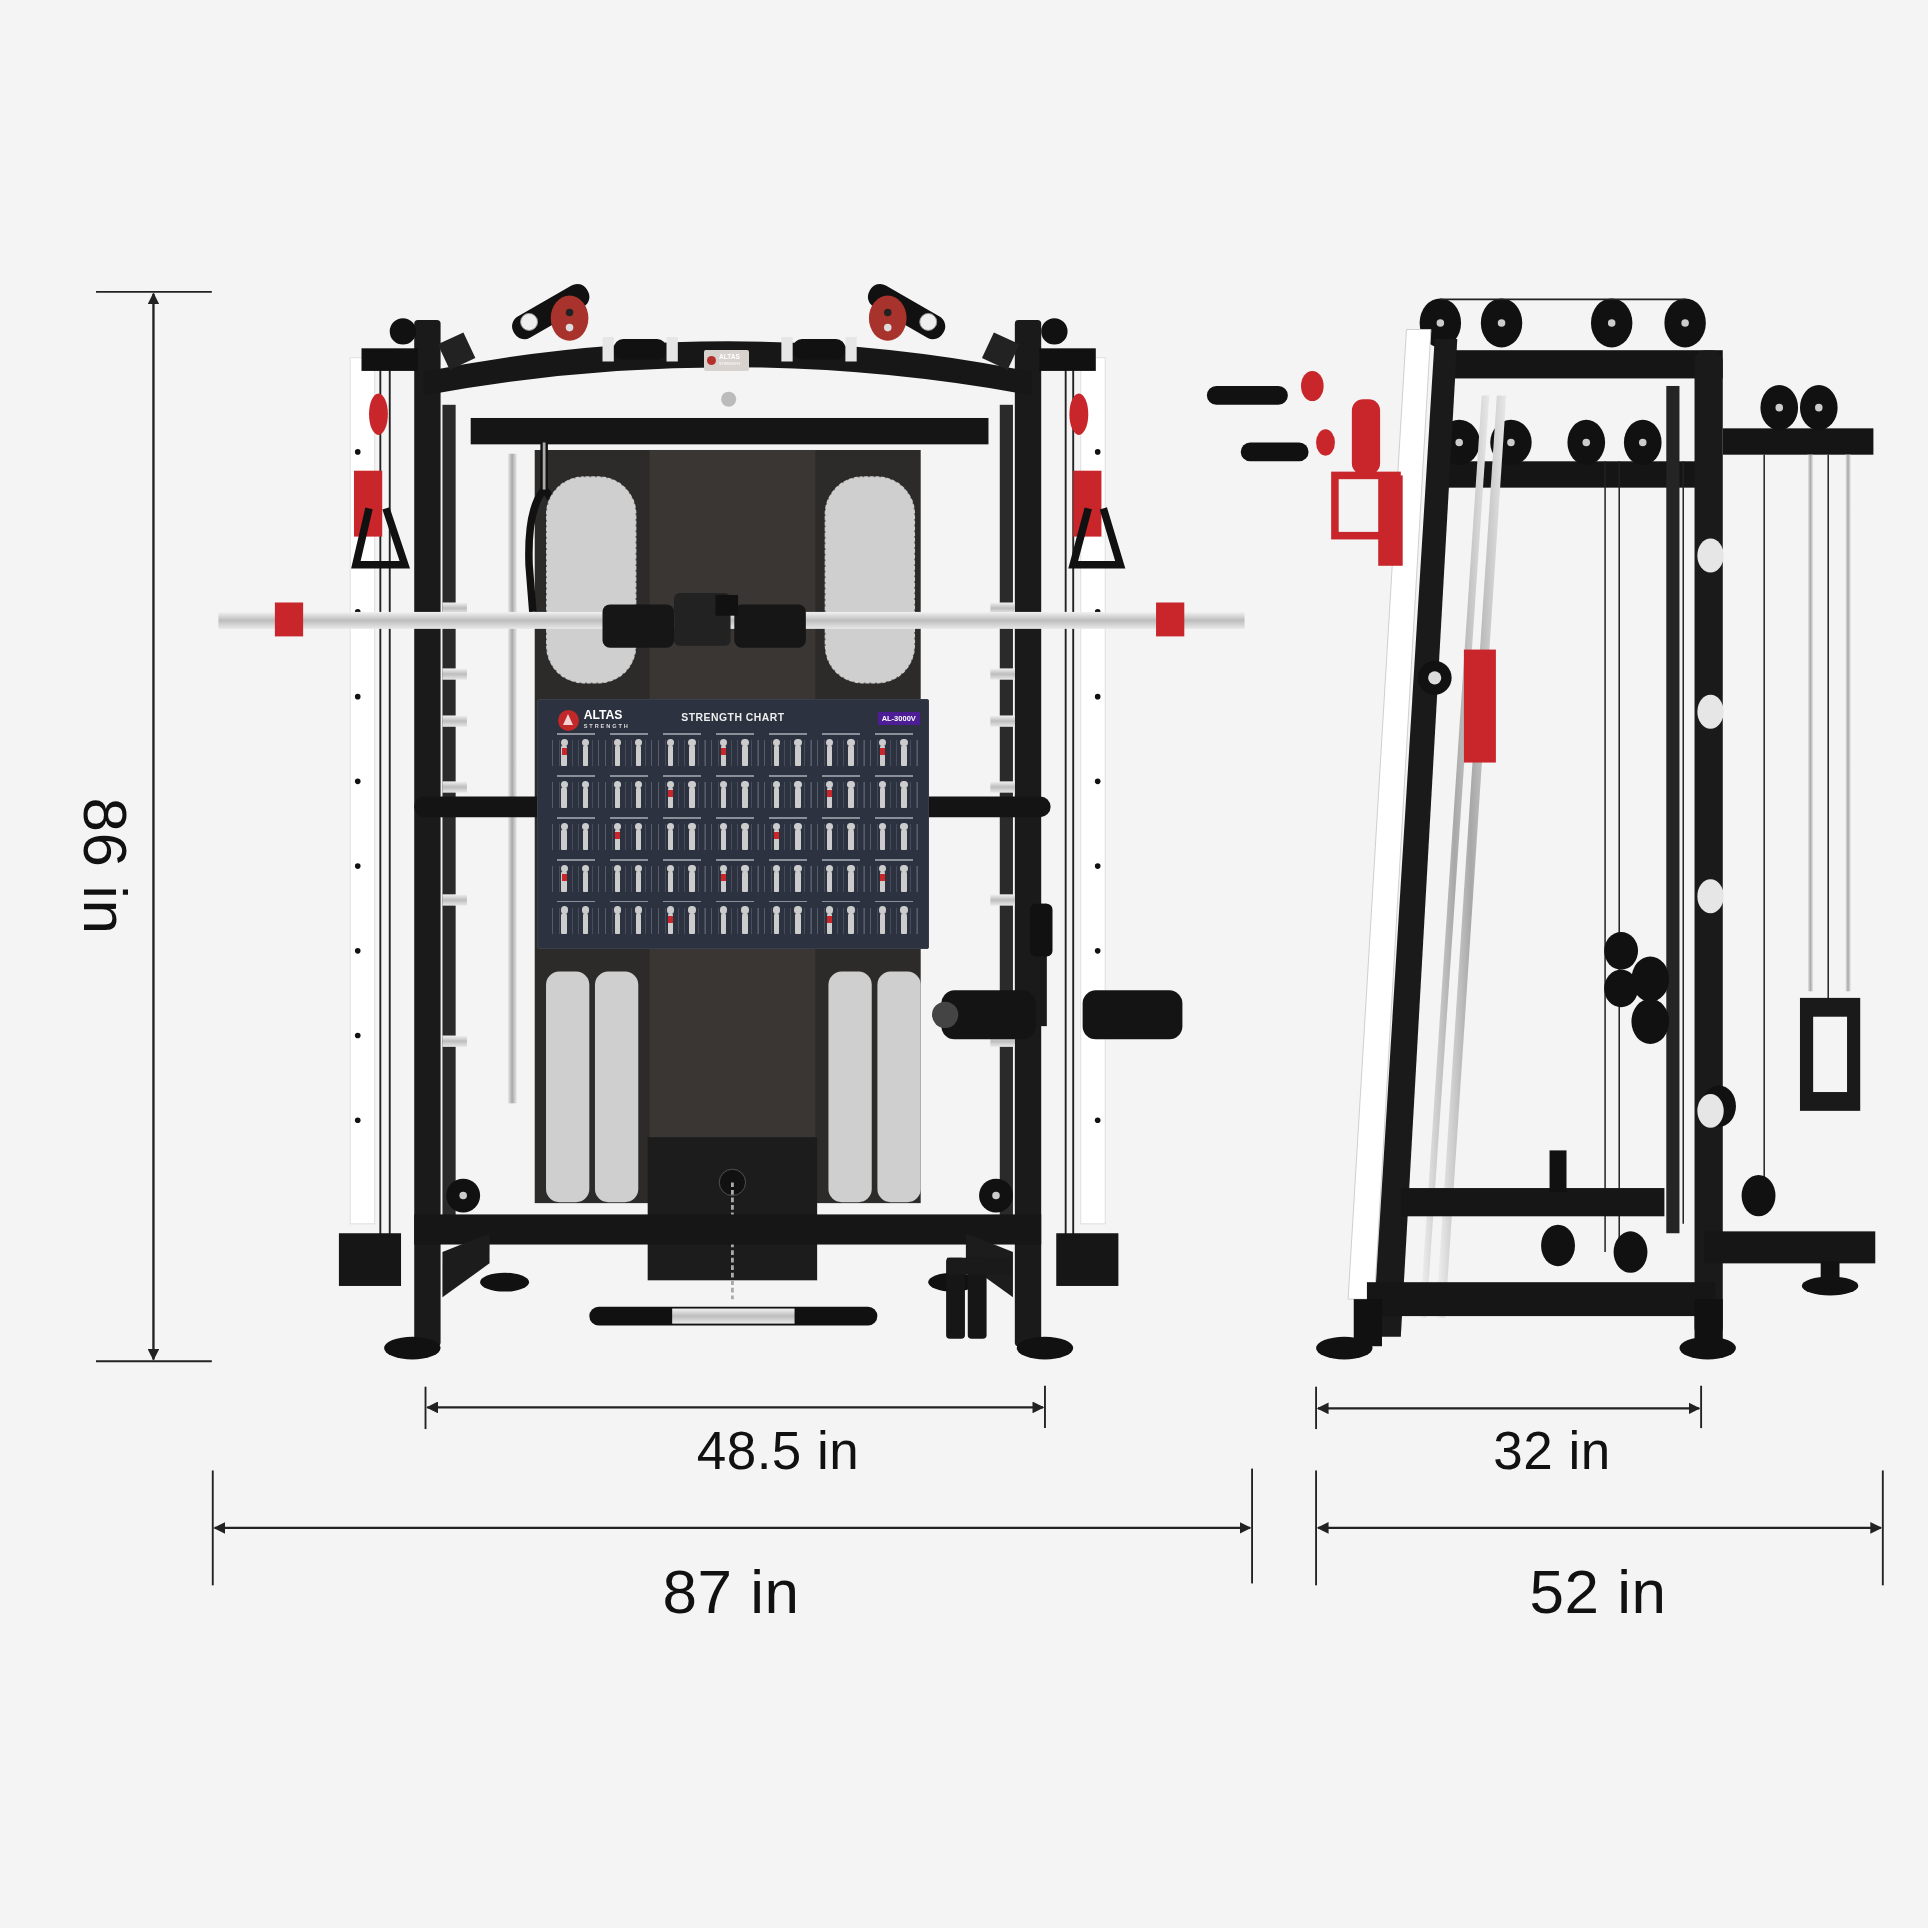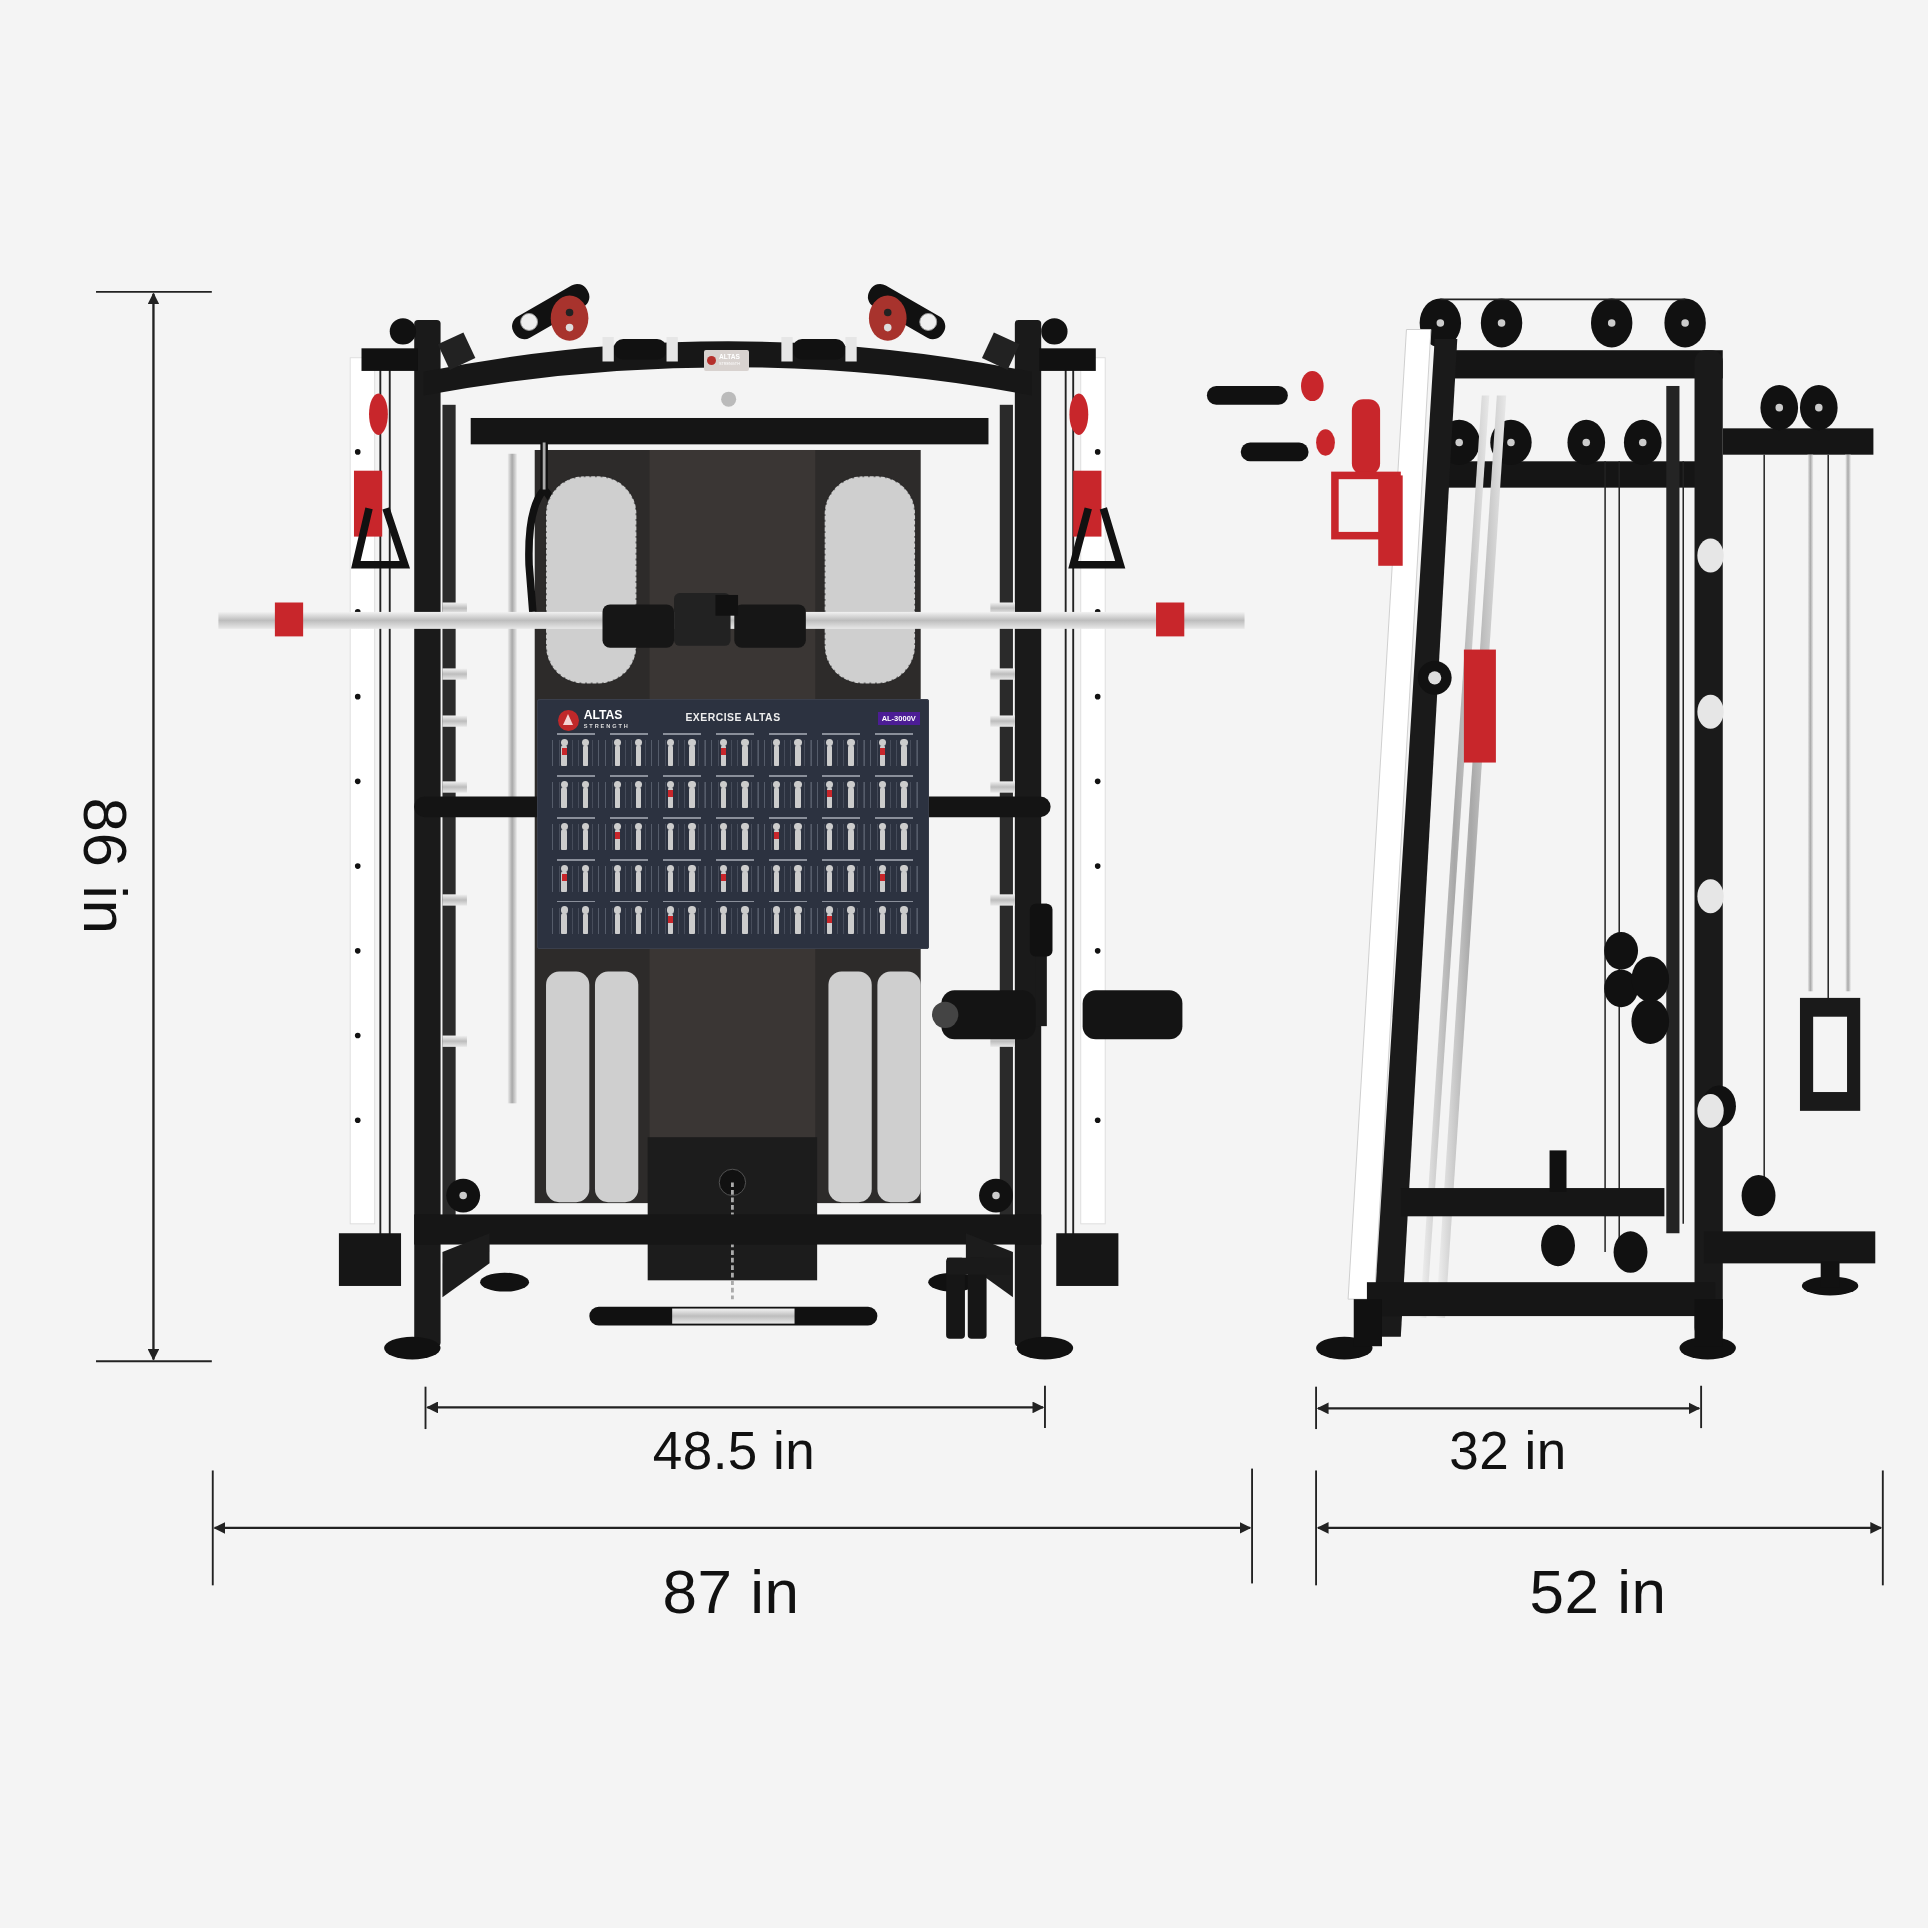--- a/index.html
+++ b/index.html
@@ -9,21 +9,21 @@
       font-family: "Liberation Sans", sans-serif;
       position: relative;
     }
     .abs { position: absolute; }
     svg.diagram { position: absolute; left: 0; top: 0; }
     .dim-label {
       position: absolute; color: #111; font-family: "Liberation Sans", sans-serif;
       text-align: center; white-space: nowrap; transform: translateX(-50%);
       letter-spacing: 0.5px;
     }
-    .dim-small { font-size: 53px; }
+    .dim-small { font-size: 53px; margin-left: 44px; }
     .dim-large { font-size: 62px; }
     .dim-vertical {
       position: absolute; font-size: 62px; color: #111;
       transform-origin: center center; transform: translate(-50%, -50%) rotate(90deg);
       white-space: nowrap; letter-spacing: 0.5px;
     }
     
     .poster {
       position: absolute; left: 537px; top: 699px; width: 392px; height: 250px;
       background: #2c3240; border-radius: 2.8px; overflow: hidden;
@@ -381,21 +381,21 @@
 </div>
 
 <div class="poster">
   <div class="poster-brand">
     <span class="brand-mark"></span>
     <span class="brand-text">
       <span>ALTAS</span>
       <span class="brand-sub">STRENGTH</span>
     </span>
   </div>
-  <div class="poster-title">EXERCISE ALTAS</div>
+  <div class="poster-title">STRENGTH CHART</div>
   <div class="poster-model">AL-3000V</div>
   <div class="poster-grid" id="poster-grid">
       <div class="ex-cell">
         <div class="cap"></div>
         <div class="frame"></div>
         <div class="fig a"></div>
         <div class="fig b"></div>
         <div class="hl"></div>
       </div>
       <div class="ex-cell">

